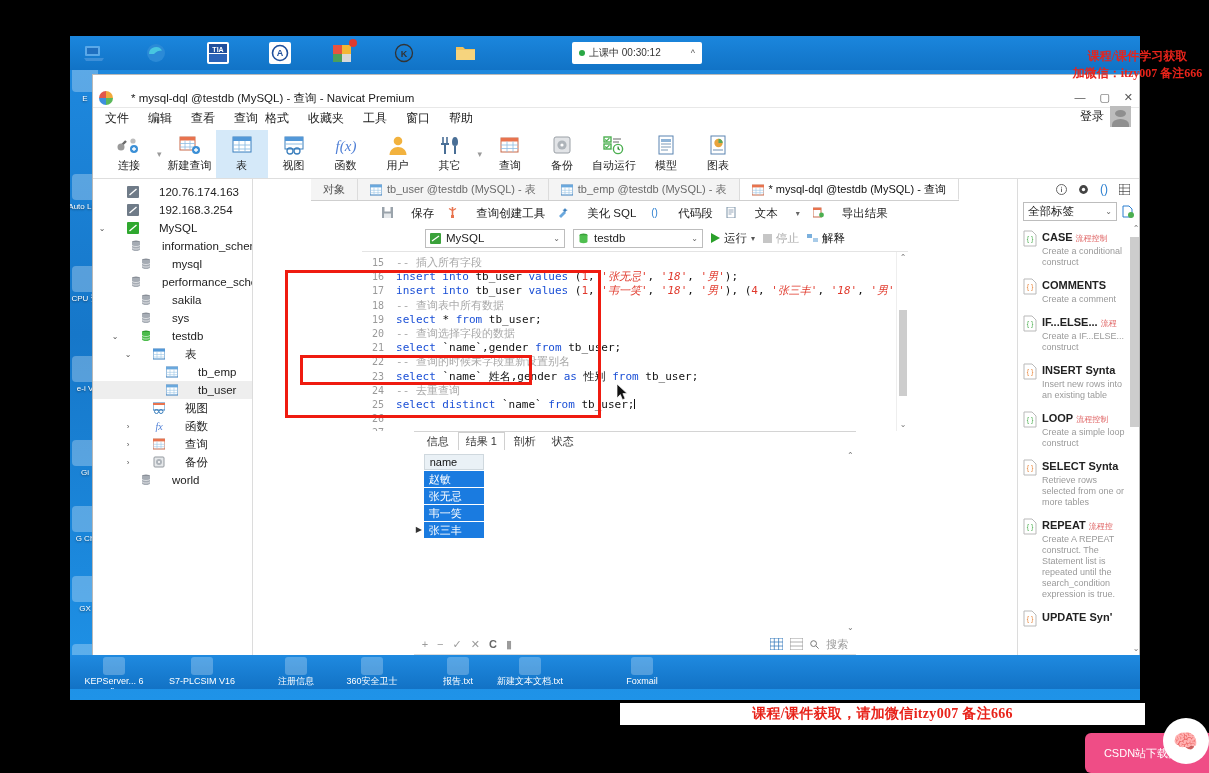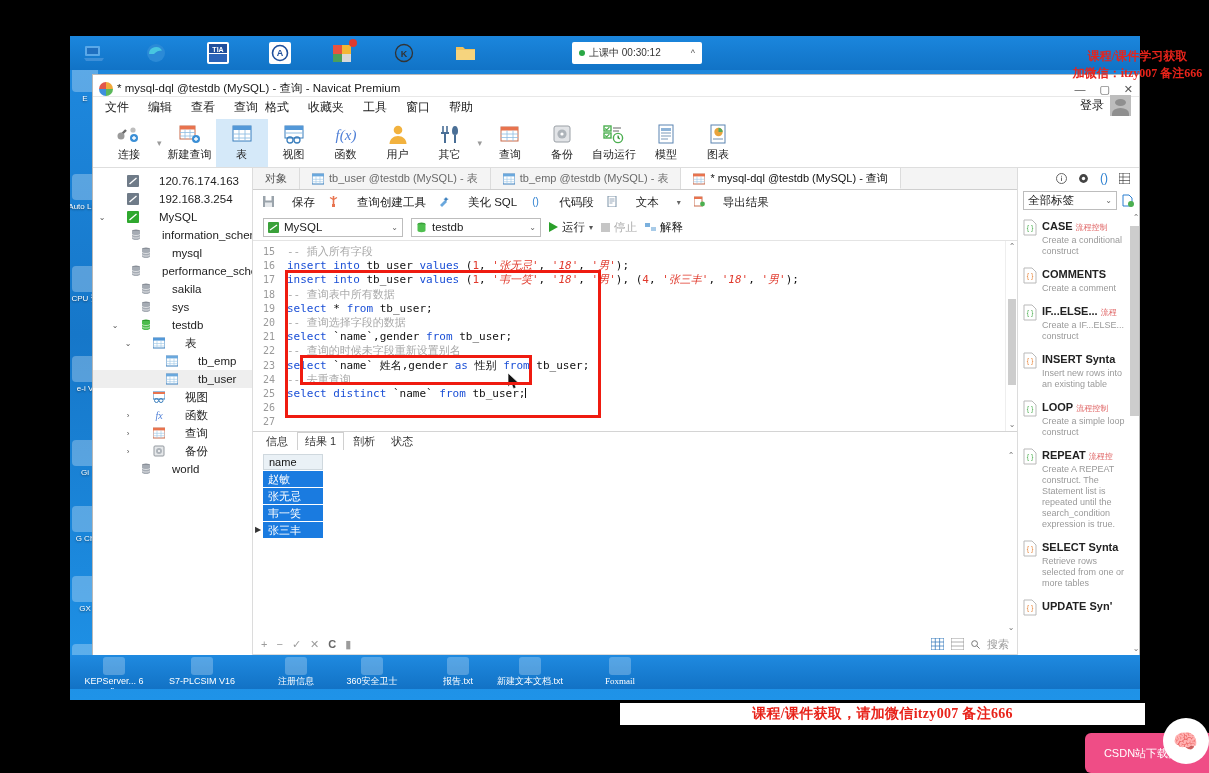--- a/index.html
+++ b/index.html
@@ -52,21 +52,21 @@
     z-index:60;
   }
 
   
   #navicat {
     position:absolute; left:92px; top:74px; width:1048px; height:600px;
     background:#fff; border:1px solid #b9b9b9;
     display:flex; flex-direction:column;
   }
   #titlebar {
-    height:22px; display:flex; align-items:flex-end; gap:4px; padding:0 6px;
+    height:22px; display:flex; align-items:flex-start; gap:18px; padding:16px 6px;
     border-bottom:1px solid #e8e8e8; font-size:11.5px; color:#1a1a1a;
   }
   .nav-logo { width:14px; height:14px; border-radius:50%;
     background:conic-gradient(#f2a93b 0 25%,#5bb85b 0 50%,#3d8fdd 0 75%,#e2564a 0 100%); }
   #win-btns { margin-left:auto; display:flex; gap:14px; color:#555; font-size:11px; }
 
   #menubar {
     height:21px; display:flex; align-items:center; gap:19px; padding:0 12px;
     font-size:12px; color:#1a1a1a; position:relative;
   }
@@ -95,21 +95,21 @@
   #bodywrap { flex:1; display:flex; min-height:0; }
   #sidebar {
     width:160px; border-right:1px solid #dcdcdc; background:#fff;
     padding-top:4px; overflow:hidden; font-size:11.5px;
   }
   .tnode { display:flex; align-items:center; height:18px; gap:20px; white-space:nowrap; }
   .tnode.sel { background:#eeeeee; }
   .twist { width:10px; text-align:center; font-size:8px; color:#555; }
   .ti { width:12px; height:12px; flex:none; }
 
-  #center { flex:1; display:flex; flex-direction:column; min-width:0; position:relative; }
+  #center { flex:1; display:flex; flex-direction:column; min-width:0; position:relative;align-items:center; }
 
   #tabstrip { height:22px; display:flex; align-items:stretch; border-bottom:1px solid #cfcfcf; background:#f4f4f4; }
   .dtab { display:flex; align-items:center; gap:5px; padding:0 12px; font-size:11px;
     color:#6a6a6a; border-right:1px solid #dcdcdc; background:#f4f4f4; }
   .dtab.obj { color:#555; }
   .dtab.active { background:#fff; color:#111; border-bottom:1px solid #fff; }
   .dtab .ti { width:12px; height:11px; }
 
   #edtoolbar { height:24px; display:flex; align-items:center; gap:13px; padding:0 10px; font-size:11.5px; }
   #edtoolbar .item { display:flex; align-items:center; gap:18px; }
@@ -855,30 +855,30 @@
             <div class="snip">
               <span class="sico"><svg viewBox="0 0 14 17">
                   <path d="M1 1h8l4 4v11H1z" fill="#fff" stroke="#b9b9b9"></path>
                   <text x="7" y="11" font-size="7" fill="#4caf50" text-anchor="middle" font-family="Liberation Sans">{ }</text>
                 </svg></span>
               <span class="stxt"><span class="sttl">LOOP<span class="tag">流程控制</span></span><div class="sdesc">Create a simple loop construct</div></span>
             </div>
             <div class="snip">
               <span class="sico"><svg viewBox="0 0 14 17">
                   <path d="M1 1h8l4 4v11H1z" fill="#fff" stroke="#b9b9b9"></path>
-                  <text x="7" y="11" font-size="7" fill="#4caf50" text-anchor="middle" font-family="Liberation Sans">{ }</text>
+                  <text x="7" y="11" font-size="7" fill="#e8873d" text-anchor="middle" font-family="Liberation Sans">{ }</text>
                 </svg></span>
-              <span class="stxt"><span class="sttl">REPEAT<span class="tag">流程控</span></span><div class="sdesc">Create A REPEAT construct. The Statement list is repeated until the search_condition expression is true.</div></span>
+              <span class="stxt"><span class="sttl">SELECT Synta</span><div class="sdesc">Retrieve rows selected from one or more tables</div></span>
             </div>
             <div class="snip">
               <span class="sico"><svg viewBox="0 0 14 17">
                   <path d="M1 1h8l4 4v11H1z" fill="#fff" stroke="#b9b9b9"></path>
-                  <text x="7" y="11" font-size="7" fill="#e8873d" text-anchor="middle" font-family="Liberation Sans">{ }</text>
+                  <text x="7" y="11" font-size="7" fill="#4caf50" text-anchor="middle" font-family="Liberation Sans">{ }</text>
                 </svg></span>
-              <span class="stxt"><span class="sttl">SELECT Synta</span><div class="sdesc">Retrieve rows selected from one or more tables</div></span>
+              <span class="stxt"><span class="sttl">REPEAT<span class="tag">流程控</span></span><div class="sdesc">Create A REPEAT construct. The Statement list is repeated until the search_condition expression is true.</div></span>
             </div>
             <div class="snip">
               <span class="sico"><svg viewBox="0 0 14 17">
                   <path d="M1 1h8l4 4v11H1z" fill="#fff" stroke="#b9b9b9"></path>
                   <text x="7" y="11" font-size="7" fill="#e8873d" text-anchor="middle" font-family="Liberation Sans">{ }</text>
                 </svg></span>
               <span class="stxt"><span class="sttl">UPDATE Syn'</span></span>
             </div>
           </div>
         <div id="snipscroll">
@@ -902,19 +902,19 @@
 <div class="redbox" style="left:300px; top:355px; width:232px; height:30px;"></div>
 
 <div id="bottom-bar">
   <div id="bottom-items-host">
       <div class="bt-item" style="left: 4px; top: 2px; width: 80px;"><span style="display:block;width:22px;height:18px;margin:0 auto 1px;background:rgba(255,255,255,.25);border-radius:3px"></span><span>KEPServer... 6 Configur...</span></div>
       <div class="bt-item" style="left: 92px; top: 2px; width: 80px;"><span style="display:block;width:22px;height:18px;margin:0 auto 1px;background:rgba(255,255,255,.25);border-radius:3px"></span><span>S7-PLCSIM V16</span></div>
       <div class="bt-item" style="left: 186px; top: 2px; width: 80px;"><span style="display:block;width:22px;height:18px;margin:0 auto 1px;background:rgba(255,255,255,.25);border-radius:3px"></span><span>注册信息</span></div>
       <div class="bt-item" style="left: 262px; top: 2px; width: 80px;"><span style="display:block;width:22px;height:18px;margin:0 auto 1px;background:rgba(255,255,255,.25);border-radius:3px"></span><span>360安全卫士</span></div>
       <div class="bt-item" style="left: 348px; top: 2px; width: 80px;"><span style="display:block;width:22px;height:18px;margin:0 auto 1px;background:rgba(255,255,255,.25);border-radius:3px"></span><span>报告.txt</span></div>
       <div class="bt-item" style="left: 420px; top: 2px; width: 80px;"><span style="display:block;width:22px;height:18px;margin:0 auto 1px;background:rgba(255,255,255,.25);border-radius:3px"></span><span>新建文本文档.txt</span></div>
-      <div class="bt-item" style="left: 510px; top: 2px; width: 80px; font-family: Liberation Serif, serif;"><span style="display:block;width:22px;height:18px;margin:0 auto 1px;background:rgba(255,255,255,.25);border-radius:3px"></span><span>Foxmail</span></div>
+      <div class="bt-item" style="left: 532px; top: 2px; width: 80px;"><span style="display:block;width:22px;height:18px;margin:0 auto 1px;background:rgba(255,255,255,.25);border-radius:3px"></span><span>Foxmail</span></div>
     </div>
 </div>
 
 <div id="promo-bottom">课程/课件获取，请加微信itzy007 备注666</div>
 <div id="wm-pill">CSDN站下载梦野</div>
 <div id="wm-brain">🧠</div>
 
 </body></html>

